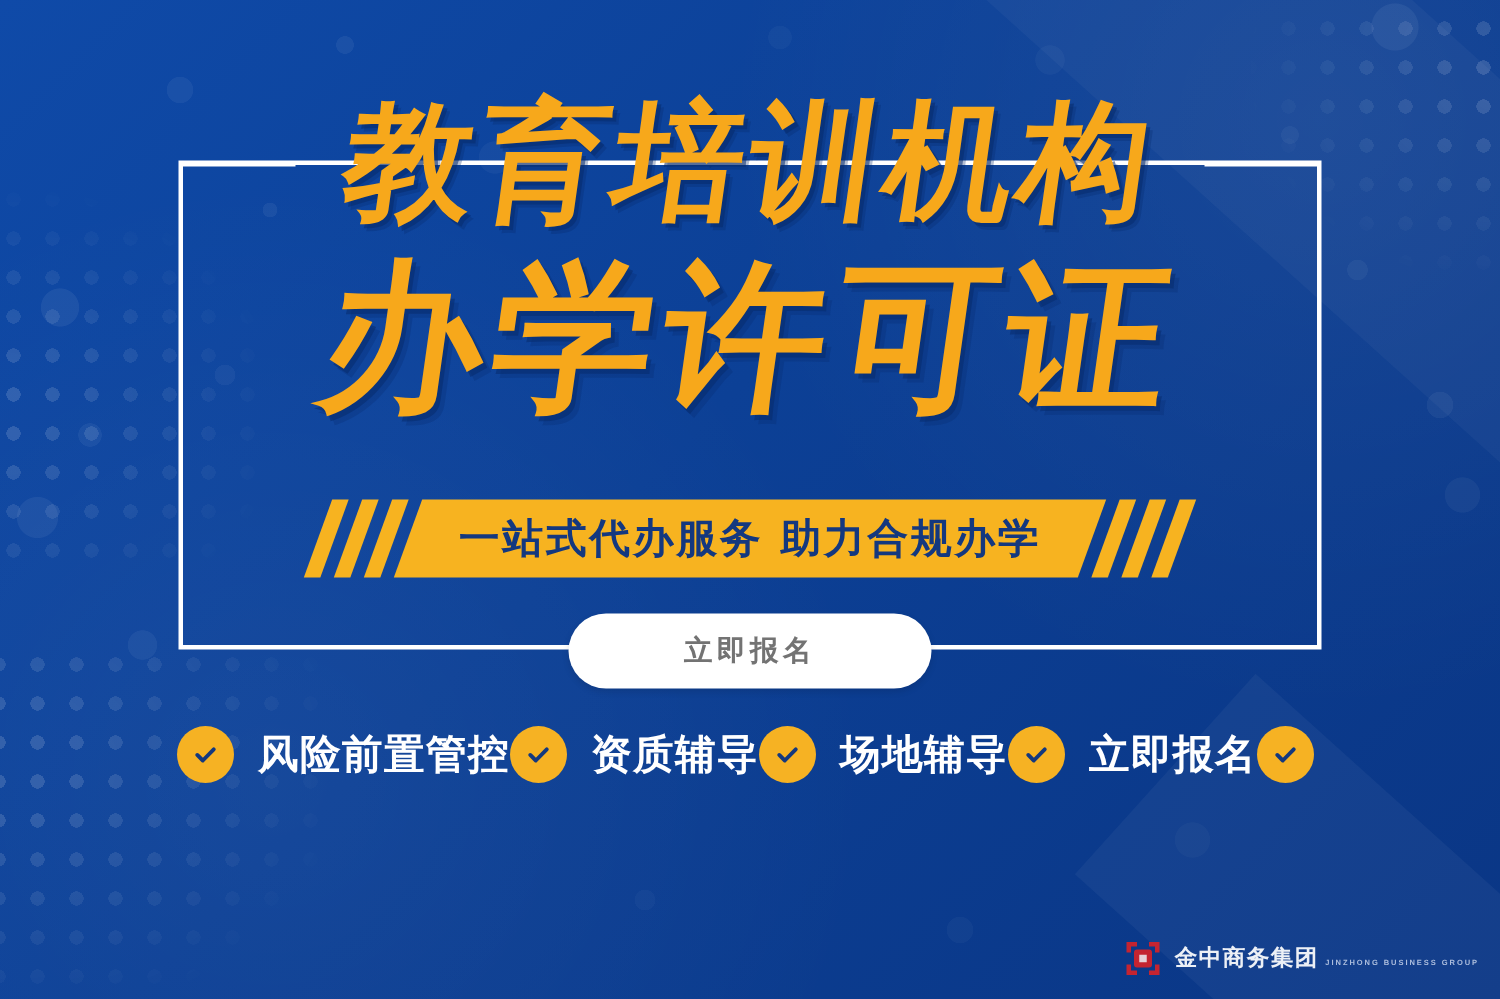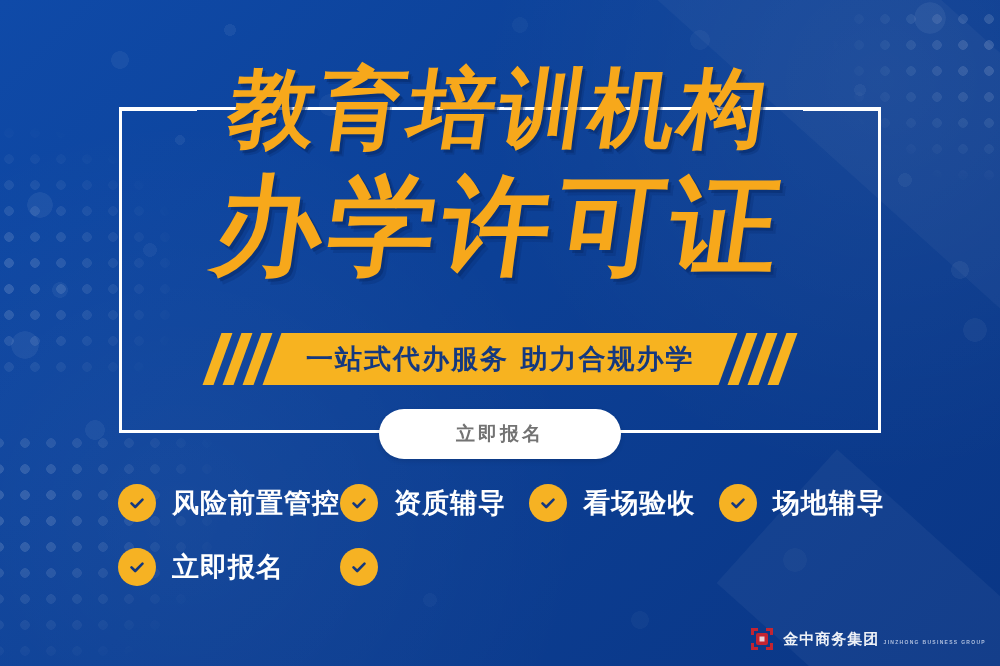--- a/index.html
+++ b/index.html
@@ -229,21 +229,21 @@
     letter-spacing: 3px;
   }
 
   
   .features {
     position: absolute;
     left: 118px;
     top: 484px;
     width: 790px;
     display: grid;
-    grid-template-columns: repeat(4, 1fr);
+    grid-template-columns: repeat(5, 1fr);
     row-gap: 26px;
     z-index: 6;
   }
   .feature-item {
     display: flex;
     align-items: center;
     gap: 16px;
     cursor: default;
   }
   .check-badge {
@@ -364,28 +364,20 @@
 
     <div class="feature-item">
       <span class="check-badge">
         <svg width="22" height="22" viewBox="0 0 22 22" aria-hidden="true">
           <path d="M5.5 11.3 L9.2 15 L16.5 7.6" fill="none" stroke="#13387e" stroke-width="2.6" stroke-linecap="round" stroke-linejoin="round"></path>
         </svg>
       </span>
       <span class="feature-label">资质辅导</span>
     </div>
 
-    <div class="feature-item">
-      <span class="check-badge">
-        <svg width="22" height="22" viewBox="0 0 22 22" aria-hidden="true">
-          <path d="M5.5 11.3 L9.2 15 L16.5 7.6" fill="none" stroke="#13387e" stroke-width="2.6" stroke-linecap="round" stroke-linejoin="round"></path>
-        </svg>
-      </span>
-      <span class="feature-label">看场验收</span>
-    </div>
 
     <div class="feature-item">
       <span class="check-badge">
         <svg width="22" height="22" viewBox="0 0 22 22" aria-hidden="true">
           <path d="M5.5 11.3 L9.2 15 L16.5 7.6" fill="none" stroke="#13387e" stroke-width="2.6" stroke-linecap="round" stroke-linejoin="round"></path>
         </svg>
       </span>
       <span class="feature-label">场地辅导</span>
     </div>
 

